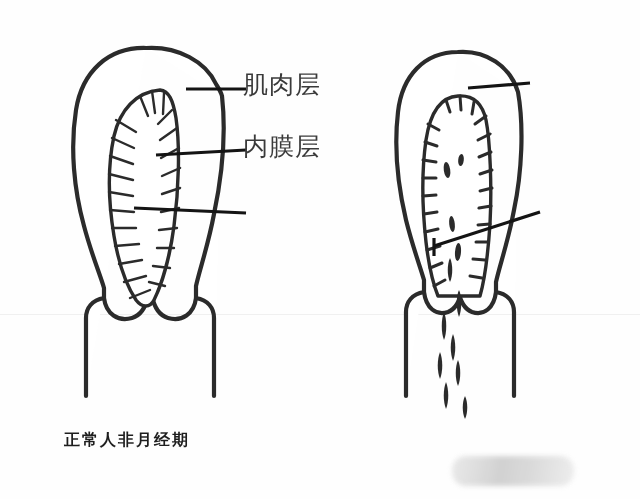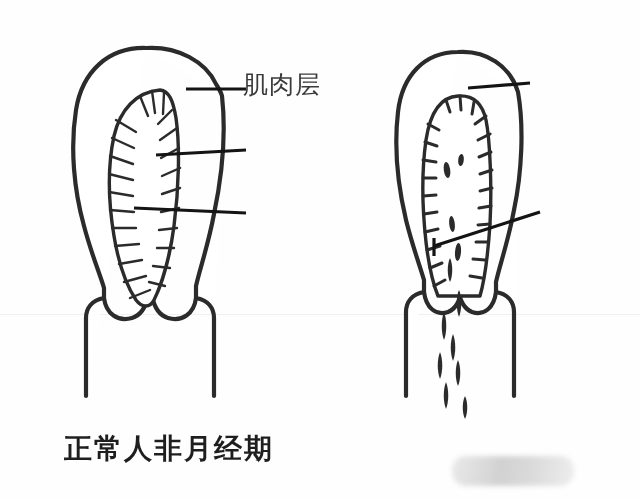--- a/index.html
+++ b/index.html
@@ -77,21 +77,21 @@
     font-family: "DejaVu Serif", "Liberation Serif", serif;
     font-size: 25px;
     line-height: 1;
     color: #3a3a3a;
     letter-spacing: 1px;
     white-space: nowrap;
   }
   .caption-text {
     position: absolute;
     font-family: "DejaVu Sans", "Liberation Sans", sans-serif;
-    font-size: 28px;
+    font-size: 16px;
     font-weight: 700;
     color: #1e1e1e;
     letter-spacing: 2px;
     white-space: nowrap;
   }
 
   #label-muscle-left     { left: 243px; top: 72px; }
   #label-endometrium-left{ left: 243px; top: 134px; }
   #label-cavity-left     { left: 243px; top: 196px; }
 
@@ -197,20 +197,21 @@
       </g>
 
       <line class="leader-line" x1="186" y1="89" x2="246" y2="89"></line>
       <line class="leader-line" x1="156" y1="155" x2="246" y2="150"></line>
       <line class="leader-line" x1="134" y1="208" x2="246" y2="213"></line>
 
     </svg>
 
     <span class="label-text" id="label-muscle-left">肌肉层</span>
 
+    <span class="label-text" id="label-endometrium-left">内膜层</span>
 
 
     <span class="caption-text" id="caption-left">正常人非月经期</span>
   </div>
 
   <div class="panel" id="panel-right">
 
     <svg width="300" height="420" viewBox="0 0 300 420">
 
       <path class="organ-outline" d="M 118 52

